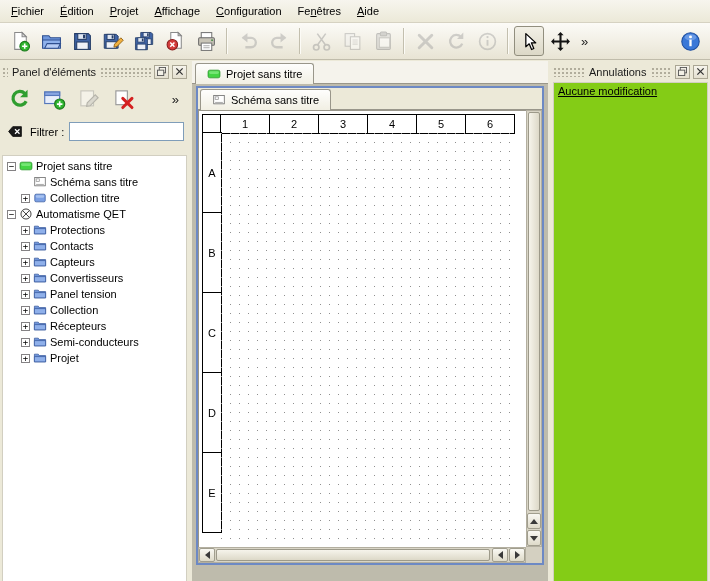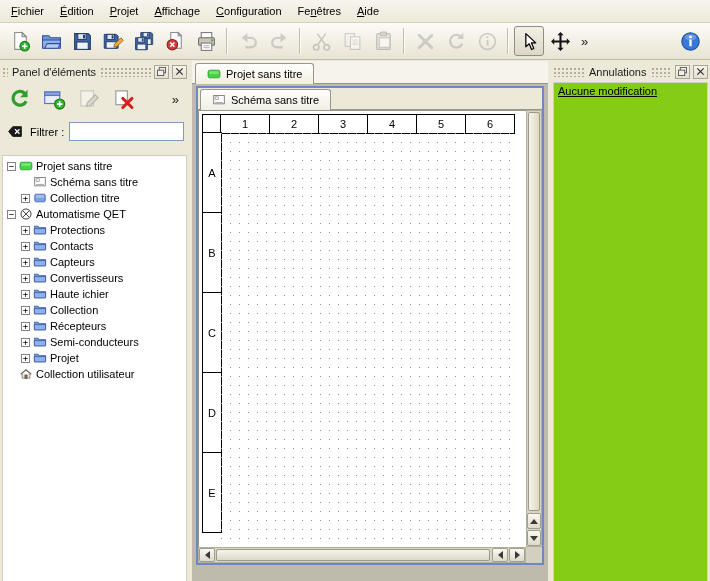--- a/index.html
+++ b/index.html
@@ -436,21 +436,21 @@
             <span class="tree-label">Convertisseurs</span>
           </div>
           <div class="tree-row" style="padding-left: 18px;">
             <span class="expander">+</span>
             <span class="icon icon-14">
               <svg viewBox="0 0 20 20" xmlns="http://www.w3.org/2000/svg">
                 <path d="M2 4.5h5.5l1.5 2H18v9H2z" fill="#6e94da" stroke="#33549a"></path>
                 <path d="M2 15.5V8h16v7.5z" fill="#8fb0ea" stroke="#33549a"></path>
               </svg>
             </span>
-            <span class="tree-label">Haute ichier</span>
+            <span class="tree-label">Panel tension</span>
           </div>
           <div class="tree-row" style="padding-left: 18px;">
             <span class="expander">+</span>
             <span class="icon icon-14">
               <svg viewBox="0 0 20 20" xmlns="http://www.w3.org/2000/svg">
                 <path d="M2 4.5h5.5l1.5 2H18v9H2z" fill="#6e94da" stroke="#33549a"></path>
                 <path d="M2 15.5V8h16v7.5z" fill="#8fb0ea" stroke="#33549a"></path>
               </svg>
             </span>
             <span class="tree-label">Collection</span>
@@ -477,31 +477,20 @@
           </div>
           <div class="tree-row" style="padding-left: 18px;">
             <span class="expander">+</span>
             <span class="icon icon-14">
               <svg viewBox="0 0 20 20" xmlns="http://www.w3.org/2000/svg">
                 <path d="M2 4.5h5.5l1.5 2H18v9H2z" fill="#6e94da" stroke="#33549a"></path>
                 <path d="M2 15.5V8h16v7.5z" fill="#8fb0ea" stroke="#33549a"></path>
               </svg>
             </span>
             <span class="tree-label">Projet</span>
-          </div>
-          <div class="tree-row" style="padding-left: 4px;">
-            <span class="expander none"></span>
-            <span class="icon icon-14">
-              <svg viewBox="0 0 20 20" xmlns="http://www.w3.org/2000/svg">
-                <path d="M2.5 10.5L10 4l7.5 6.5" fill="none" stroke="#666" stroke-width="1.8"></path>
-                <path d="M4.5 9.5V16h11V9.5" fill="#ece9d8" stroke="#666"></path>
-                <rect x="8.5" y="11.5" width="3" height="4.5" fill="#8a6a4a" stroke="#5a4a3a"></rect>
-              </svg>
-            </span>
-            <span class="tree-label">Collection utilisateur</span>
           </div>
         </div>
     </div>
 
     <div id="center">
       <div id="project-tabbar">
         <div class="tab">
           <span class="icon">
               <svg viewBox="0 0 20 20" xmlns="http://www.w3.org/2000/svg">
                 <rect x="1.5" y="4.5" width="17" height="11" rx="2.5" fill="#44d444" stroke="#1d8a1d"></rect>

